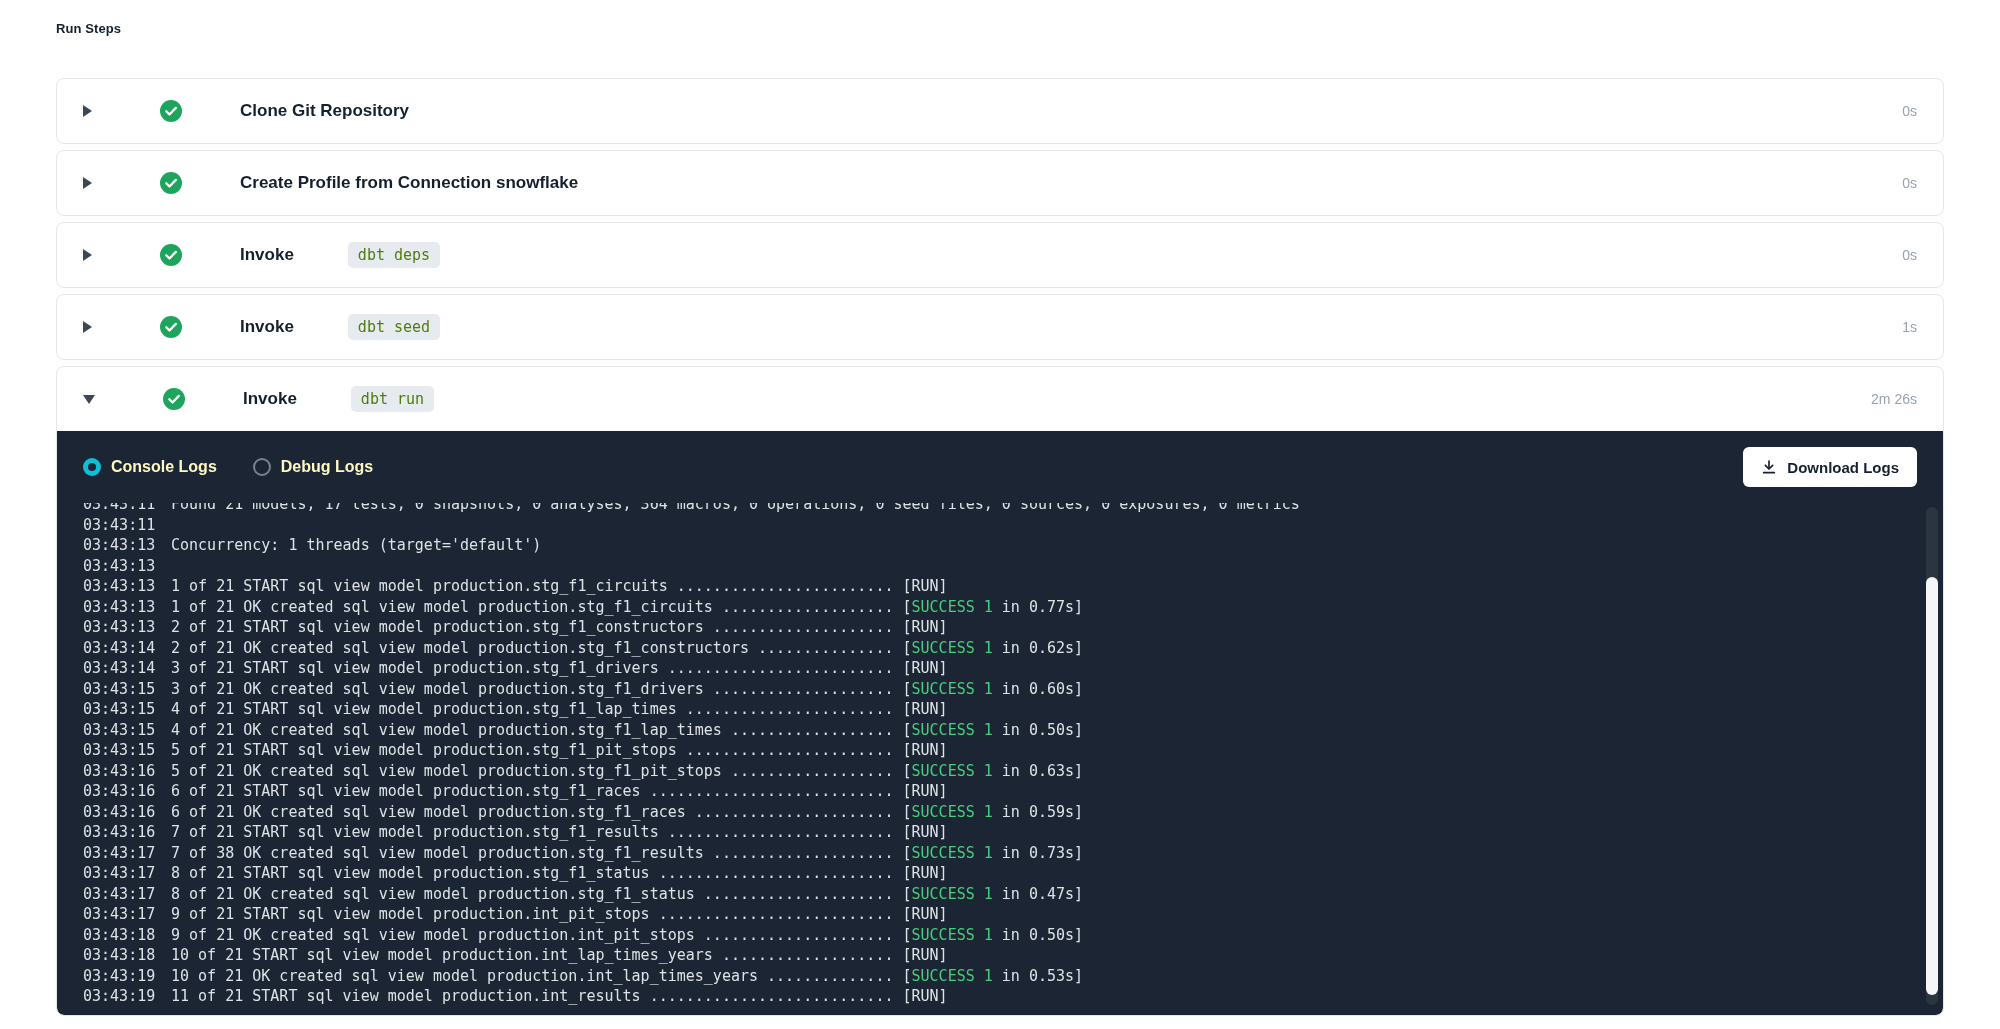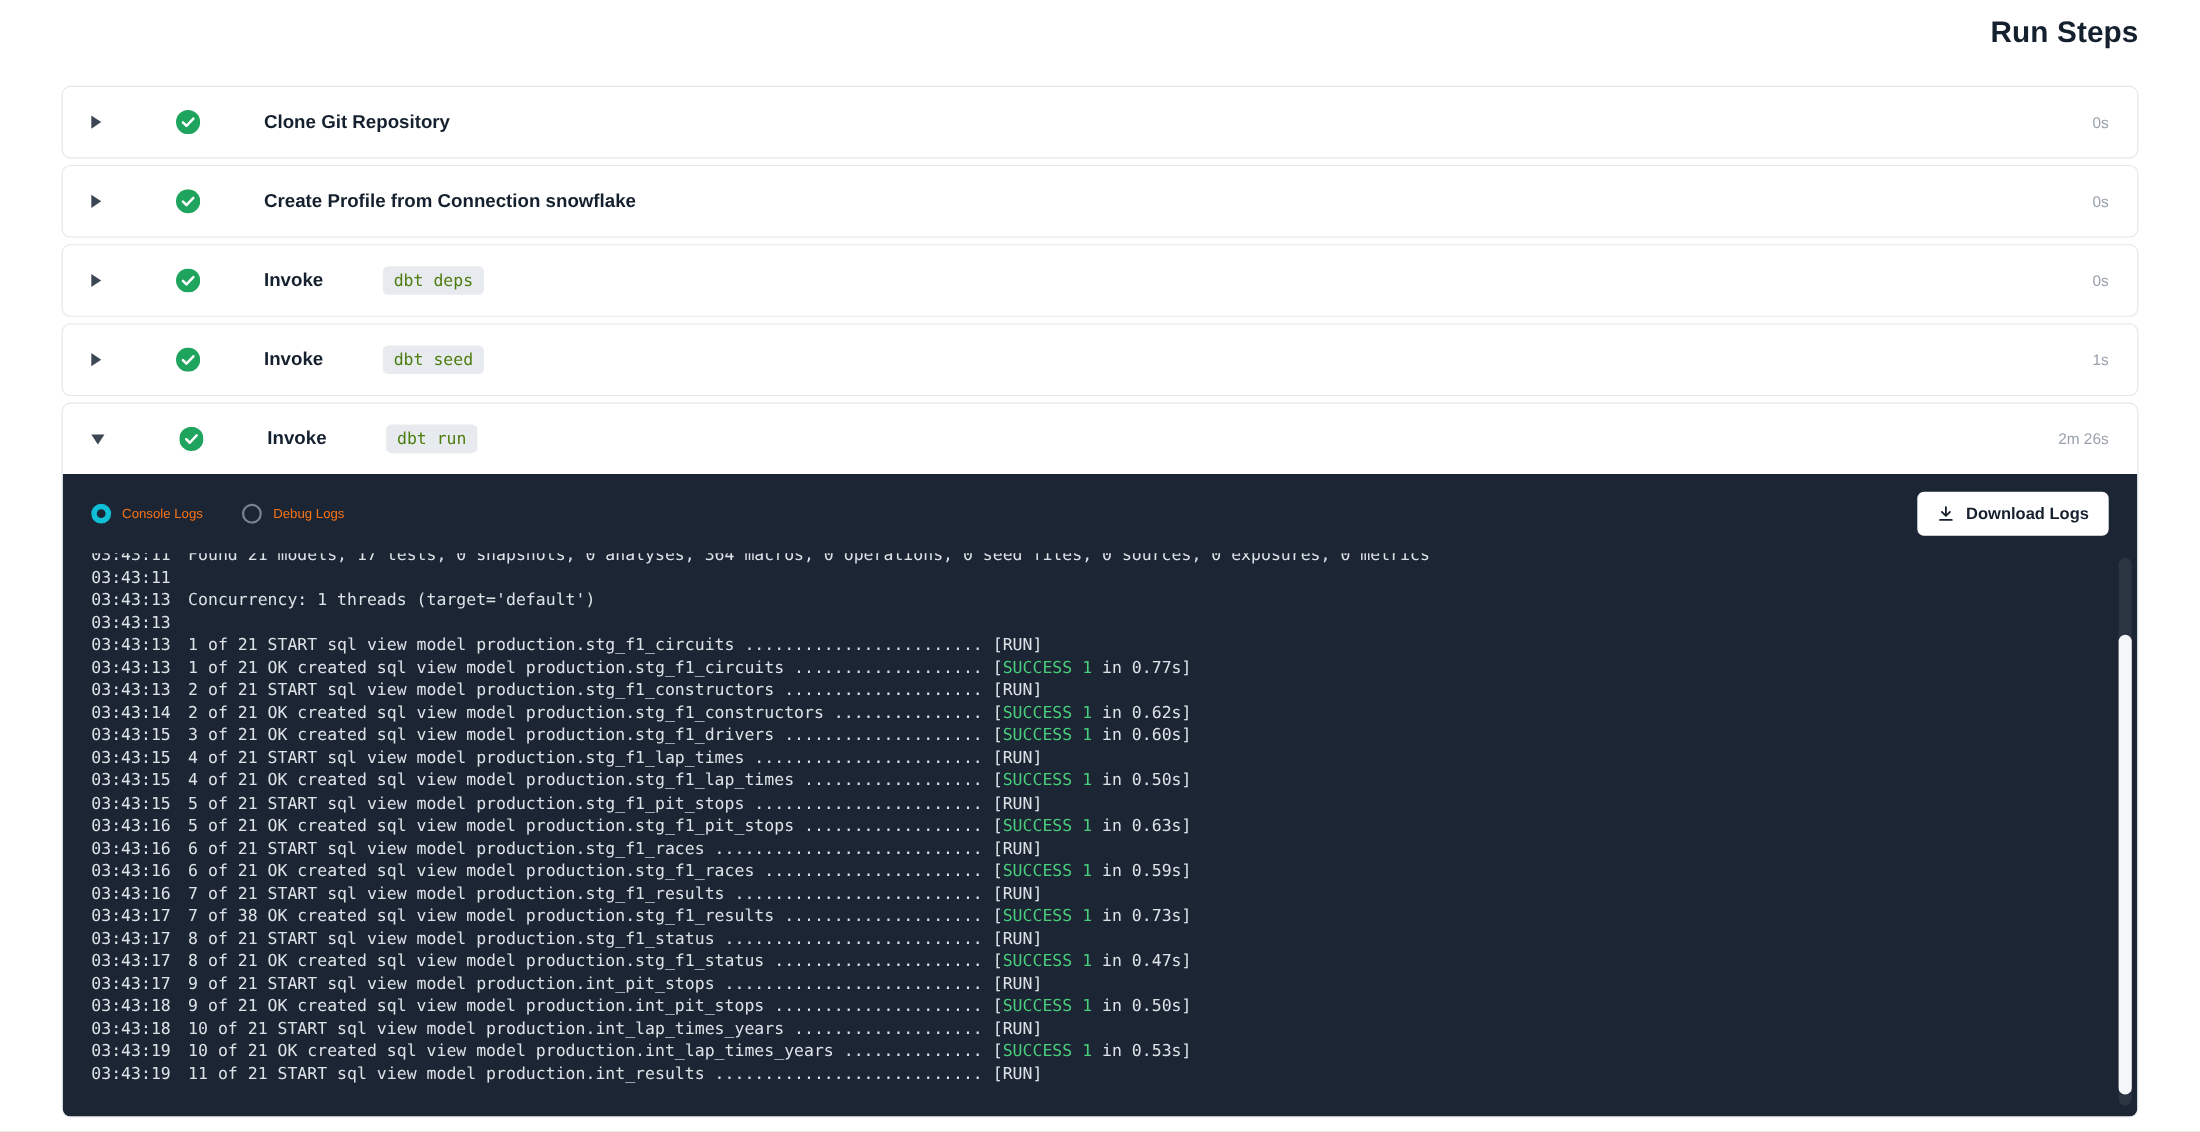--- a/index.html
+++ b/index.html
@@ -5,22 +5,22 @@
   * { box-sizing: border-box; margin: 0; padding: 0; }
   html, body { width: 2000px; height: 1029px; }
   body {
     background: var(--page-bg, #ffffff);
     font-family: "Liberation Sans", sans-serif;
     color: var(--text-primary, #15202e);
     overflow: hidden;
   }
   .page { padding: 16px 56px 0 56px; }
   .page-title {
-    font-size: 27px; font-weight: 700; line-height: 26px;
-    margin-bottom: 36px; letter-spacing: .1px; text-align: right;
+    font-size: 13px; font-weight: 700; line-height: 26px;
+    margin-bottom: 36px; letter-spacing: .1px;
   }
   .step-card {
     background: #ffffff;
     border: 1px solid var(--card-border, #e3e6ea);
     border-radius: 8px;
     margin-bottom: 6px;
   }
   .step-header { display: flex; align-items: center; height: 64px; padding: 0 26px; cursor: pointer; gap: 40px; }
   .caret { width: 0; height: 0; flex: 0 0 auto; }
   .caret.right { border-top: 6px solid transparent; border-bottom: 6px solid transparent; border-left: 9px solid #3d4654; }
@@ -43,21 +43,21 @@
   .console-toolbar { display: flex; align-items: center; padding: 0 26px; height: 72px; }
   .radio-option { display: flex; align-items: center; cursor: pointer; margin-right: 36px; }
   .radio { width: 18px; height: 18px; border-radius: 50%; position: relative; flex: 0 0 auto; }
   .radio.on { background: var(--radio-accent, #0fbfd6); }
   .radio.on::after {
     content: ""; position: absolute; left: 5px; top: 5px;
     width: 8px; height: 8px; border-radius: 50%;
     background: var(--console-bg, #1b2533);
   }
   .radio.off { border: 2px solid #79828f; }
-  .radio-label { color: #f97316; font-size: 12px; font-weight: 400; margin-left: 10px; white-space: nowrap; }
+  .radio-label { color: #fef9c3; font-size: 16px; font-weight: 700; margin-left: 10px; white-space: nowrap; }
   .download-btn {
     margin-left: auto; display: flex; align-items: center; gap: 10px;
     background: #ffffff; color: #16202e; border: none; border-radius: 6px;
     height: 40px; padding: 16px 18px;
     font-family: inherit; font-size: 15px; font-weight: 600; cursor: pointer;
   }
   .dl-icon { display: flex; align-items: center; }
   .log-viewport { position: relative; height: 512px; overflow: hidden; padding-left: 26px; }
   .log-lines { margin-top: -9px; }
   .log-line {
@@ -182,20 +182,21 @@
         <div class="log-viewport">
           <div class="log-lines">
               <div class="log-line"><span class="log-time">03:43:11</span><span class="log-msg"><span>Found 21 models, 17 tests, 0 snapshots, 0 analyses, 364 macros, 0 operations, 0 seed files, 0 sources, 0 exposures, 0 metrics</span></span></div>
               <div class="log-line"><span class="log-time">03:43:11</span><span class="log-msg"></span></div>
               <div class="log-line"><span class="log-time">03:43:13</span><span class="log-msg"><span>Concurrency: 1 threads (target='default')</span></span></div>
               <div class="log-line"><span class="log-time">03:43:13</span><span class="log-msg"></span></div>
               <div class="log-line"><span class="log-time">03:43:13</span><span class="log-msg"><span>1 of 21 START sql view model production.stg_f1_circuits ........................ [RUN]</span></span></div>
               <div class="log-line"><span class="log-time">03:43:13</span><span class="log-msg"><span>1 of 21 OK created sql view model production.stg_f1_circuits ................... [</span><span class="seg-success">SUCCESS 1</span><span> in 0.77s]</span></span></div>
               <div class="log-line"><span class="log-time">03:43:13</span><span class="log-msg"><span>2 of 21 START sql view model production.stg_f1_constructors .................... [RUN]</span></span></div>
               <div class="log-line"><span class="log-time">03:43:14</span><span class="log-msg"><span>2 of 21 OK created sql view model production.stg_f1_constructors ............... [</span><span class="seg-success">SUCCESS 1</span><span> in 0.62s]</span></span></div>
+              <div class="log-line"><span class="log-time">03:43:14</span><span class="log-msg"><span>3 of 21 START sql view model production.stg_f1_drivers ......................... [RUN]</span></span></div>
               <div class="log-line"><span class="log-time">03:43:15</span><span class="log-msg"><span>3 of 21 OK created sql view model production.stg_f1_drivers .................... [</span><span class="seg-success">SUCCESS 1</span><span> in 0.60s]</span></span></div>
               <div class="log-line"><span class="log-time">03:43:15</span><span class="log-msg"><span>4 of 21 START sql view model production.stg_f1_lap_times ....................... [RUN]</span></span></div>
               <div class="log-line"><span class="log-time">03:43:15</span><span class="log-msg"><span>4 of 21 OK created sql view model production.stg_f1_lap_times .................. [</span><span class="seg-success">SUCCESS 1</span><span> in 0.50s]</span></span></div>
               <div class="log-line"><span class="log-time">03:43:15</span><span class="log-msg"><span>5 of 21 START sql view model production.stg_f1_pit_stops ....................... [RUN]</span></span></div>
               <div class="log-line"><span class="log-time">03:43:16</span><span class="log-msg"><span>5 of 21 OK created sql view model production.stg_f1_pit_stops .................. [</span><span class="seg-success">SUCCESS 1</span><span> in 0.63s]</span></span></div>
               <div class="log-line"><span class="log-time">03:43:16</span><span class="log-msg"><span>6 of 21 START sql view model production.stg_f1_races ........................... [RUN]</span></span></div>
               <div class="log-line"><span class="log-time">03:43:16</span><span class="log-msg"><span>6 of 21 OK created sql view model production.stg_f1_races ...................... [</span><span class="seg-success">SUCCESS 1</span><span> in 0.59s]</span></span></div>
               <div class="log-line"><span class="log-time">03:43:16</span><span class="log-msg"><span>7 of 21 START sql view model production.stg_f1_results ......................... [RUN]</span></span></div>
               <div class="log-line"><span class="log-time">03:43:17</span><span class="log-msg"><span>7 of 38 OK created sql view model production.stg_f1_results .................... [</span><span class="seg-success">SUCCESS 1</span><span> in 0.73s]</span></span></div>
               <div class="log-line"><span class="log-time">03:43:17</span><span class="log-msg"><span>8 of 21 START sql view model production.stg_f1_status .......................... [RUN]</span></span></div>

